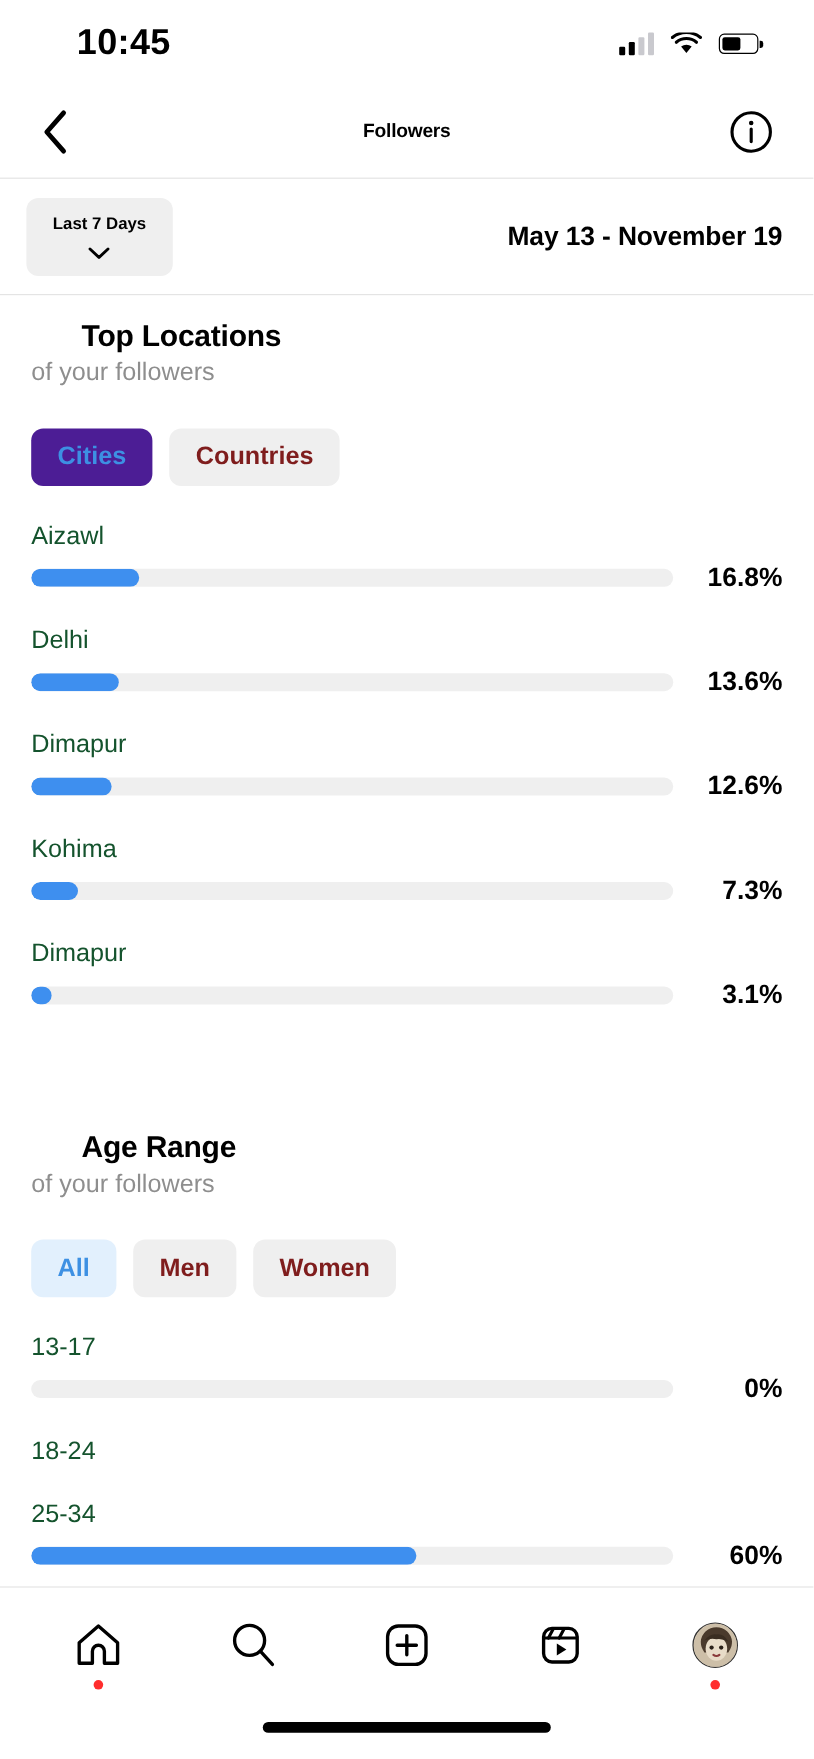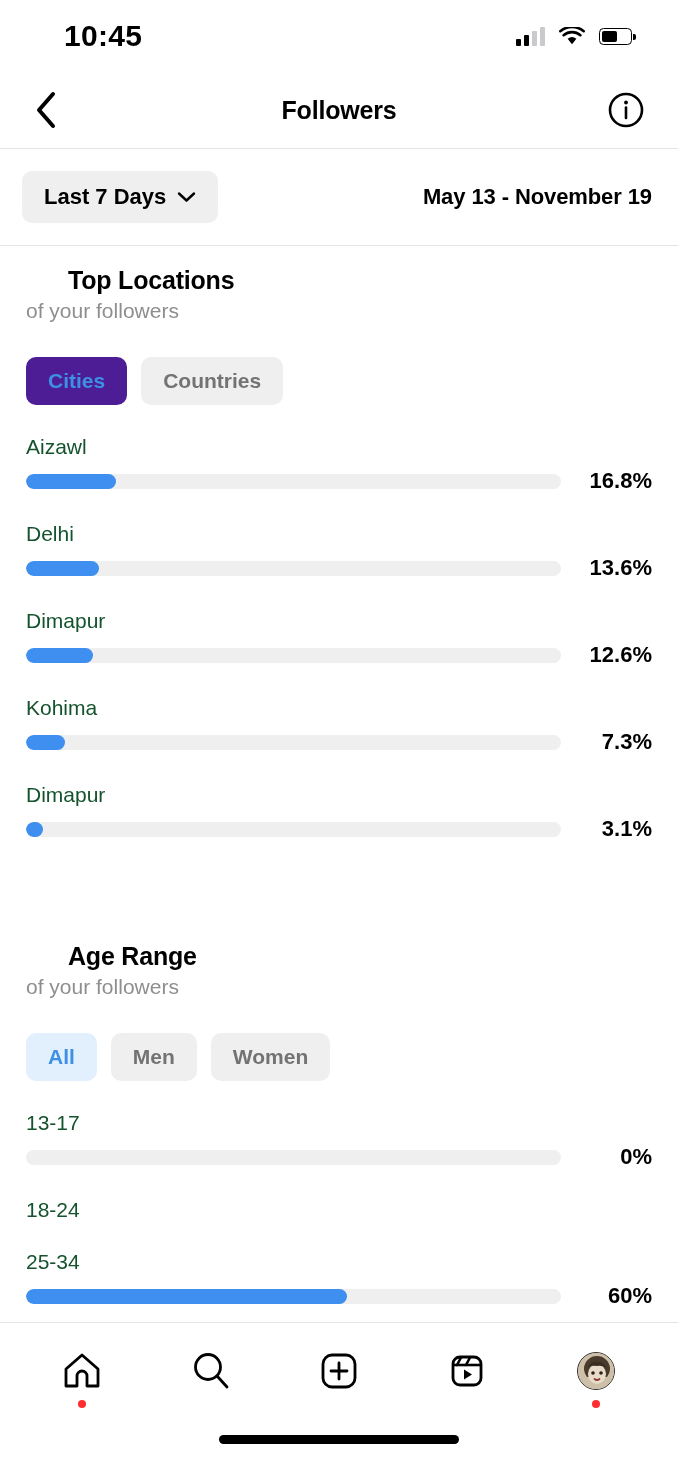--- a/index.html
+++ b/index.html
@@ -50,53 +50,54 @@
   .navbar {
     height:76px;
     display:flex;
     align-items:center;
     justify-content:space-between;
     padding:0 26px 0 20px;
     position:relative;
   }
   .nav-title {
     position:absolute; left:0; right:0; text-align:center;
-    font-size:25px; font-weight:700; letter-spacing:-0.2px;
+    font-size:16px; font-weight:700; letter-spacing:-0.2px;
     pointer-events:none;
   }
   .back-btn { width:52px; height:52px; display:flex; align-items:center; justify-content:center; cursor:pointer; z-index:2; }
   .info-btn { width:52px; height:52px; display:flex; align-items:center; justify-content:center; cursor:pointer; z-index:2; }
   .hairline { height:1px; background:#e4e4e4; width:100%; }
 
   
   .filter-row {
     height:96px;
     display:flex; align-items:center; justify-content:space-between;
     padding:0 26px 0 22px;
   }
   .pill-dropdown {
     display:inline-flex; align-items:center; gap:11px;
     background:#efefef; border-radius:10px;
     padding:13px 22px;
-    font-size:22px; font-weight:700;
+    font-size:14px; font-weight:700;
     cursor:pointer;
+    flex-direction:column;
   }
   .date-range { font-size:22px; font-weight:700; letter-spacing:-0.1px; }
 
   
   .content { position:relative; height:1079px; overflow:hidden; }
   .section { padding:0 26px; }
   .section-title { font-size:25px; font-weight:700; letter-spacing:-0.2px; padding-top:20px;margin-left:42px; }
   .section-sub { font-size:21px; color:#8e8e8e; margin-top:4px; }
 
   .tabs { display:flex; gap:14px; margin-top:34px; }
   .tab {
     background:#efefef; border-radius:10px;
     padding:12px 22px;
-    font-size:21px; font-weight:700; color:#737373;
+    font-size:21px; font-weight:700; color:#7f1d1d;
     cursor:pointer;
   }
   .tab.selected { background:#e2f0fd; color:#3d90e3; }
 
   .bars { margin-top:30px; }
   .bar-row { margin-bottom:28px; }
   .bar-label { font-size:21px; color:#14532d; margin-bottom:9px; }
   .bar-line { display:flex; align-items:center; }
   .track {
     width:535px; height:15px;

